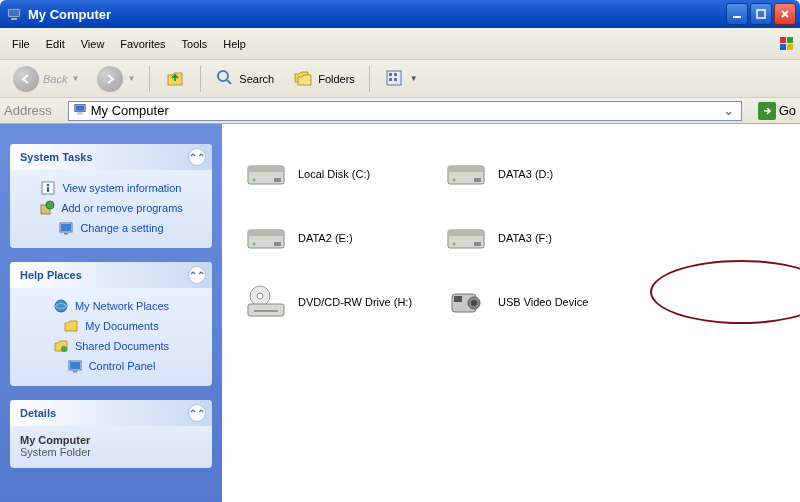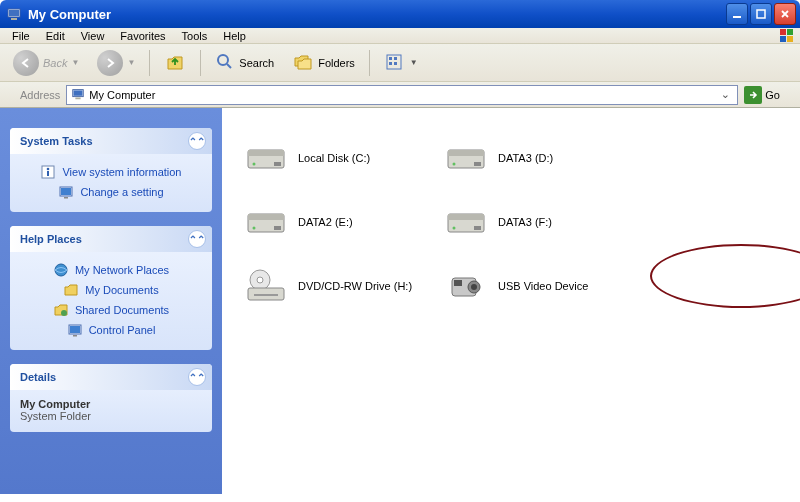--- a/index.html
+++ b/index.html
@@ -8,35 +8,35 @@
 
 .titlebar { height: 28px; background: linear-gradient(to bottom, #2a69d8 0%, #1050c8 50%, #0040b0 100%); display: flex; align-items: center; padding: 0 4px 0 6px; border-radius: 6px 6px 0 0; }
 .titlebar .icon { width: 16px; height: 16px; margin-right: 6px; }
 .titlebar .title { color: #fff; font-size: 13px; font-weight: bold; flex: 1; }
 .titlebar .btns { display: flex; gap: 2px; }
 .titlebar .btn { width: 22px; height: 22px; border-radius: 3px; display: flex; align-items: center; justify-content: center; cursor: pointer; }
 .titlebar .btn.min, .titlebar .btn.max { background: linear-gradient(to bottom, #4f8fe8, #1a5ac8); border: 1px solid #0a3a90; }
 .titlebar .btn.close { background: linear-gradient(to bottom, #f88070, #d84030); border: 1px solid #902010; }
 
 
-.menubar { height: 16px; background: linear-gradient(to bottom, #f0f0e8, #e8e4d8); display: flex; align-items: center; padding: 0 4px; font-size: 11px; border-bottom: 1px solid #d0cdb8; }
+.menubar { height: 32px; background: linear-gradient(to bottom, #f0f0e8, #e8e4d8); display: flex; align-items: center; padding: 0 4px; font-size: 11px; border-bottom: 1px solid #d0cdb8; }
 .menubar .menu-item { padding: 2px 8px; cursor: pointer; }
 .menubar .flag { margin-left: auto; width: 18px; height: 18px; }
 
 
 .toolbar { height: 38px; background: linear-gradient(to bottom, #f0f0e8, #e8e4d8); display: flex; align-items: center; padding: 0 6px; gap: 4px; border-bottom: 1px solid #d0cdb8; font-size: 11px; }
 .toolbar .tbtn { display: flex; align-items: center; gap: 4px; padding: 2px 6px; border: 1px solid transparent; border-radius: 3px; cursor: pointer; }
 .toolbar .tbtn.disabled { color: #a0a0a0; font-style: italic; }
 .toolbar .sep { width: 1px; height: 26px; background: #c0bdb0; margin: 0 3px; }
 .toolbar .round { width: 26px; height: 26px; border-radius: 50%; display: flex; align-items: center; justify-content: center; }
 .toolbar .back .round { background: radial-gradient(circle at 30% 30%, #d0d0d0, #a0a0a0); }
 .toolbar .fwd .round { background: radial-gradient(circle at 30% 30%, #d0d0d0, #a0a0a0); }
 
 
-.addressbar { height: 26px; background: linear-gradient(to bottom, #f0f0e8, #e8e4d8); display: flex; align-items: center; padding: 0 20px; gap: 6px; border-bottom: 1px solid #b0b0a0; font-size: 11px; }
+.addressbar { height: 26px; background: linear-gradient(to bottom, #f0f0e8, #e8e4d8); display: flex; align-items: center; padding: 0 4px; gap: 16px; border-bottom: 1px solid #b0b0a0; font-size: 13px; }
 .addressbar .label { color: #888; }
 .addressbar .input { flex: 1; height: 20px; border: 1px solid #8090b8; background: #fff; display: flex; align-items: center; padding: 0 4px; gap: 4px; }
 .addressbar .drop { width: 16px; text-align: center; color: #555; cursor: pointer; margin-left: auto; }
 .addressbar .go { display: flex; align-items: center; gap: 3px; cursor: pointer; }
 .addressbar .go .arrow { width: 18px; height: 18px; background: #3c9030; border-radius: 2px; display: flex; align-items: center; justify-content: center; color: #fff; }
 
 
 .main { display: flex; height: 386px; }
 
 
@@ -195,20 +195,27 @@
         <div class="link">
           <span class="icon"><svg viewBox="0 0 16 16">
                 <rect x="2" y="2" width="12" height="12" fill="#fff" stroke="#7088b0"></rect>
                 <circle cx="8" cy="5" r="1.3" fill="#3060b0"></circle>
                 <rect x="7" y="7" width="2" height="5" fill="#3060b0"></rect>
               </svg></span>
           <span>View system information</span>
         </div>
         <div class="link">
           <span class="icon"><svg viewBox="0 0 16 16">
+                <rect x="2" y="5" width="9" height="9" fill="#d8c070" stroke="#a08030"></rect>
+                <circle cx="11" cy="5" r="4" fill="#50a050" stroke="#308030"></circle>
+              </svg></span>
+          <span>Add or remove programs</span>
+        </div>
+        <div class="link">
+          <span class="icon"><svg viewBox="0 0 16 16">
                 <rect x="2" y="3" width="12" height="9" fill="#d8e8ff" stroke="#5070b0"></rect>
                 <rect x="3" y="4" width="10" height="7" fill="#4080d0"></rect>
                 <rect x="6" y="13" width="4" height="1.5" fill="#888"></rect>
               </svg></span>
           <span>Change a setting</span>
         </div>
       </div>
     </div>
 
     <div class="panel">

